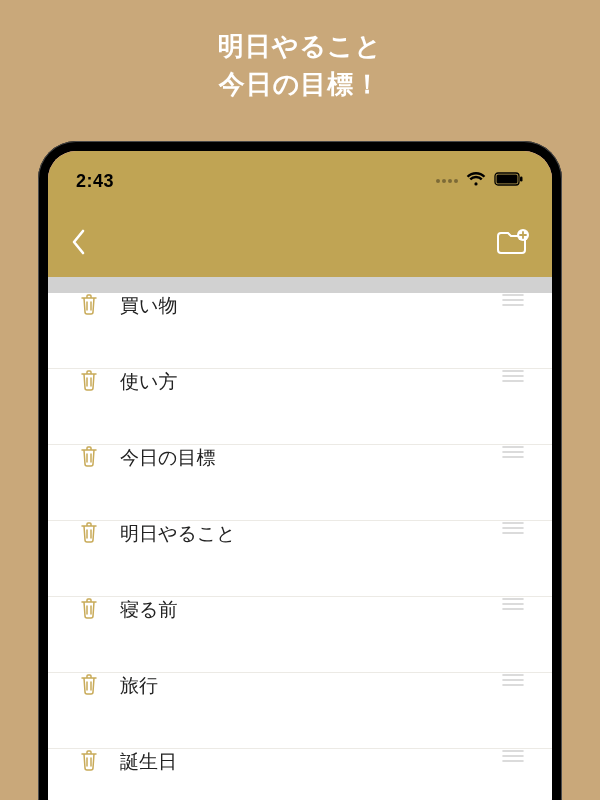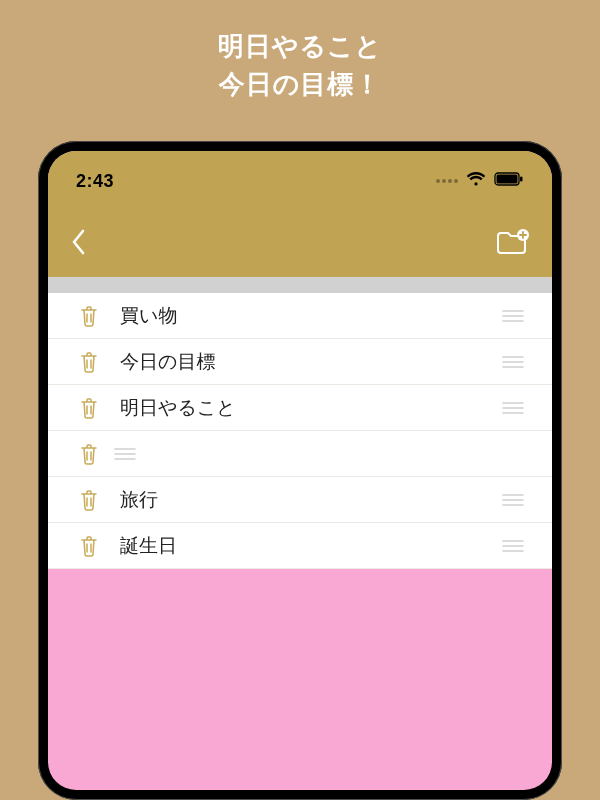--- a/index.html
+++ b/index.html
@@ -60,22 +60,22 @@
       align-items: center;
       justify-content: space-between;
       padding: 0 22px;
     }
     .gap { height: 16px; background: #d1d1d1; }
     .list {
       background: #fff;
     }
     .row {
       display: flex;
-      align-items: center;
-      height: 46px;
+      align-items: flex-start;
+      height: 76px;
       padding: 0 24px 0 20px;
       border-bottom: 1px solid #eceae5;
     }
     .trash-wrap { width: 42px; display:flex; justify-content:center; }
     .label {
       flex: 1;
       font-size: 19px;
       color: #222;
       padding-left: 10px;
     }
@@ -142,20 +142,33 @@
             </svg>
         </div>
         <div class="label">買い物</div>
         <div class="drag-wrap">
           <svg width="22" height="14" viewBox="0 0 22 14">
               <path d="M1 2h20M1 7h20M1 12h20" stroke="#cfcfcf" stroke-width="1.6" stroke-linecap="round"></path>
             </svg>
         </div>
       </div>
 
+      <div class="row">
+        <div class="trash-wrap">
+          <svg width="20" height="22" viewBox="0 0 20 22">
+              <path d="M3 5h14M8 5V3a1 1 0 011-1h2a1 1 0 011 1v2M5 5l1 14a2 2 0 002 2h4a2 2 0 002-2l1-14M8 9v8M12 9v8" stroke="#c8aa58" stroke-width="1.5" fill="none" stroke-linecap="round"></path>
+            </svg>
+        </div>
+        <div class="label">使い方</div>
+        <div class="drag-wrap">
+          <svg width="22" height="14" viewBox="0 0 22 14">
+              <path d="M1 2h20M1 7h20M1 12h20" stroke="#cfcfcf" stroke-width="1.6" stroke-linecap="round"></path>
+            </svg>
+        </div>
+      </div>
 
       <div class="row">
         <div class="trash-wrap">
           <svg width="20" height="22" viewBox="0 0 20 22">
               <path d="M3 5h14M8 5V3a1 1 0 011-1h2a1 1 0 011 1v2M5 5l1 14a2 2 0 002 2h4a2 2 0 002-2l1-14M8 9v8M12 9v8" stroke="#c8aa58" stroke-width="1.5" fill="none" stroke-linecap="round"></path>
             </svg>
         </div>
         <div class="label">今日の目標</div>
         <div class="drag-wrap">
           <svg width="22" height="14" viewBox="0 0 22 14">
@@ -178,20 +191,21 @@
         </div>
       </div>
 
 
       <div class="row">
         <div class="trash-wrap">
           <svg width="20" height="22" viewBox="0 0 20 22">
               <path d="M3 5h14M8 5V3a1 1 0 011-1h2a1 1 0 011 1v2M5 5l1 14a2 2 0 002 2h4a2 2 0 002-2l1-14M8 9v8M12 9v8" stroke="#c8aa58" stroke-width="1.5" fill="none" stroke-linecap="round"></path>
             </svg>
         </div>
+        <div class="label">寝る前</div>
         <div class="drag-wrap">
           <svg width="22" height="14" viewBox="0 0 22 14">
               <path d="M1 2h20M1 7h20M1 12h20" stroke="#cfcfcf" stroke-width="1.6" stroke-linecap="round"></path>
             </svg>
         </div>
       </div>
 
       <div class="row">
         <div class="trash-wrap">
           <svg width="20" height="22" viewBox="0 0 20 22">

